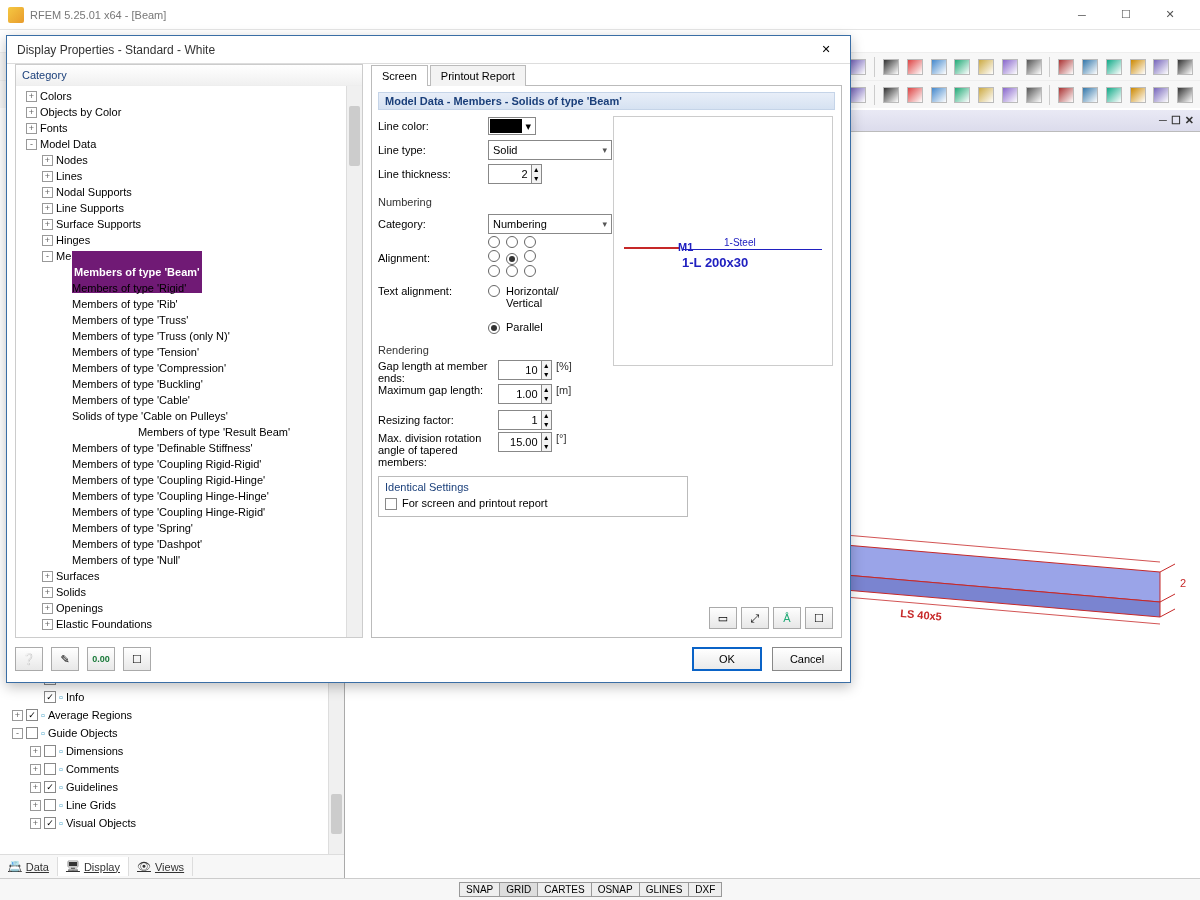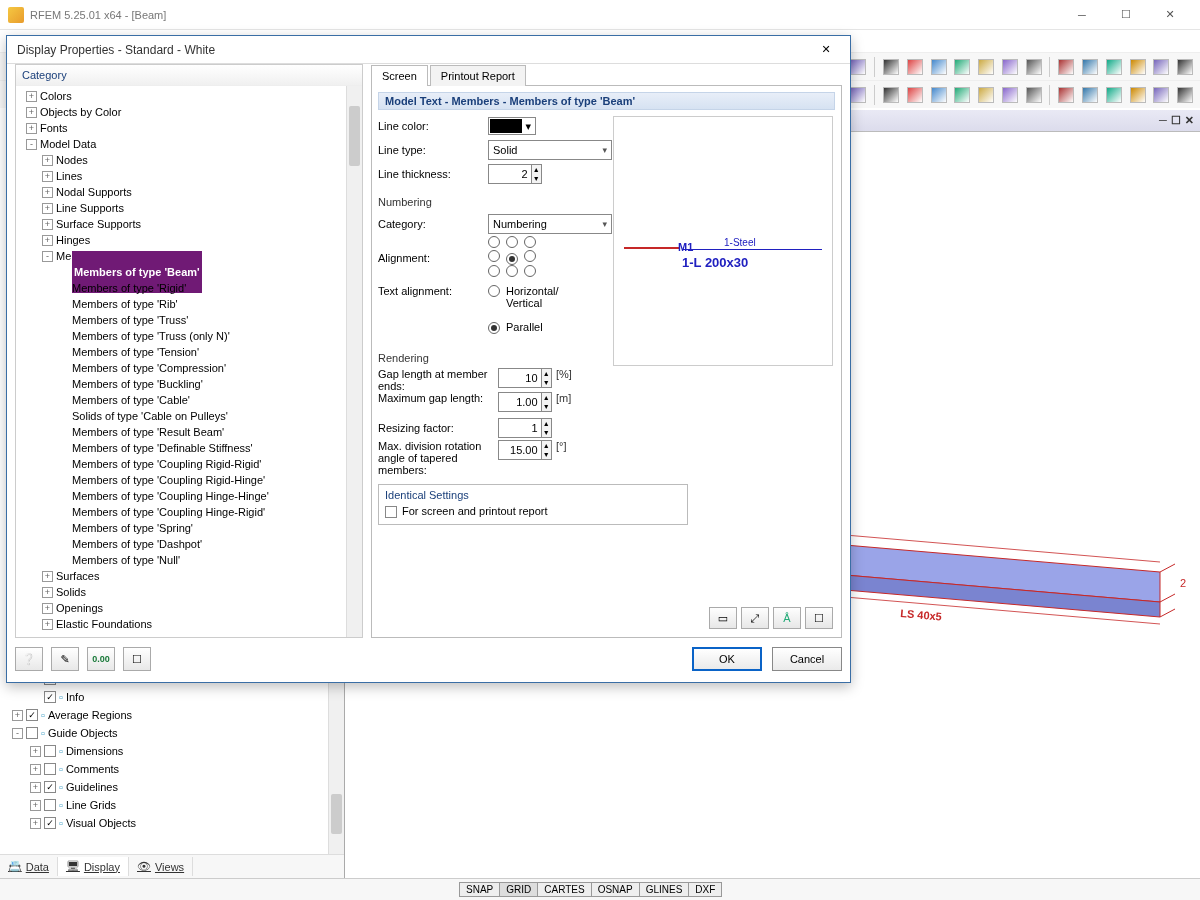--- a/index.html
+++ b/index.html
@@ -630,21 +630,21 @@
             <span class="label">Members of type 'Buckling'</span>
           </div>
           <div class="row" style="padding-left: 36px;">
             <span style="width: 11px; display: inline-block;"></span>
             <span class="label">Members of type 'Cable'</span>
           </div>
           <div class="row" style="padding-left: 36px;">
             <span style="width: 11px; display: inline-block;"></span>
             <span class="label">Solids of type 'Cable on Pulleys'</span>
           </div>
-          <div class="row" style="padding-left: 36px;">
+          <div class="row" style="padding-left: 36px; justify-content: center;">
             <span style="width: 11px; display: inline-block;"></span>
             <span class="label">Members of type 'Result Beam'</span>
           </div>
           <div class="row" style="padding-left: 36px;">
             <span style="width: 11px; display: inline-block;"></span>
             <span class="label">Members of type 'Definable Stiffness'</span>
           </div>
           <div class="row" style="padding-left: 36px;">
             <span style="width: 11px; display: inline-block;"></span>
             <span class="label">Members of type 'Coupling Rigid-Rigid'</span>
@@ -695,21 +695,21 @@
       </div>
     </div>
 
     <div class="right-frame">
       <div class="tabstrip">
         <div class="dtab active">Screen</div>
         <div class="dtab">Printout Report</div>
       </div>
       <div class="prop-panel">
 
-        <div class="section-head">Model Text - Members - Members of type 'Beam'</div>
+        <div class="section-head">Model Data - Members - Solids of type 'Beam'</div>
 
         <div class="prop-row">
           <span class="lab">Line color:</span>
           <div class="ctrl-color">
               <div class="swatch"></div>
               <span class="chev" style="padding:0 3px">▾</span>
             </div>
         </div>
         <div class="prop-row">
           <span class="lab">Line type:</span>
@@ -749,21 +749,21 @@
           <span class="lab">Text alignment:</span>
           <div>
             <div style="display:flex;align-items:flex-start;">
                 <span class="radio"></span>
                 <span style="width:70px;">Horizontal/ Vertical</span>
               </div>
             <div style="margin-top:12px;"><span class="radio sel"></span><span>Parallel</span></div>
           </div>
         </div>
 
-        <div class="subhead" style="margin-top:16px">Rendering</div>
+        <div class="subhead" style="margin-top:8px">Rendering</div>
         <div class="prop-row wide" style="align-items:flex-start">
           <span class="lab" style="width:120px">Gap length at member ends:</span>
           <div class="ctrl-spin">
               <input value="10" style="">
               <div class="spinbtns">
                 <div class="sb">▲</div>
                 <div class="sb">▼</div>
               </div>
             </div>
           <span class="unit">[%]</span>

